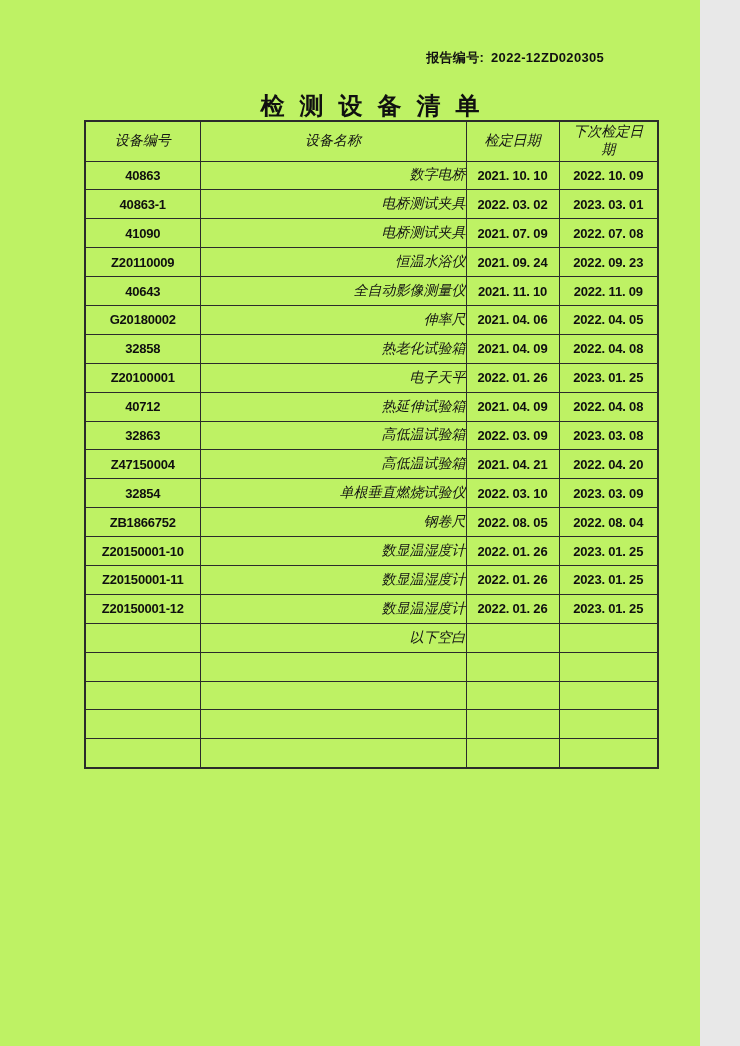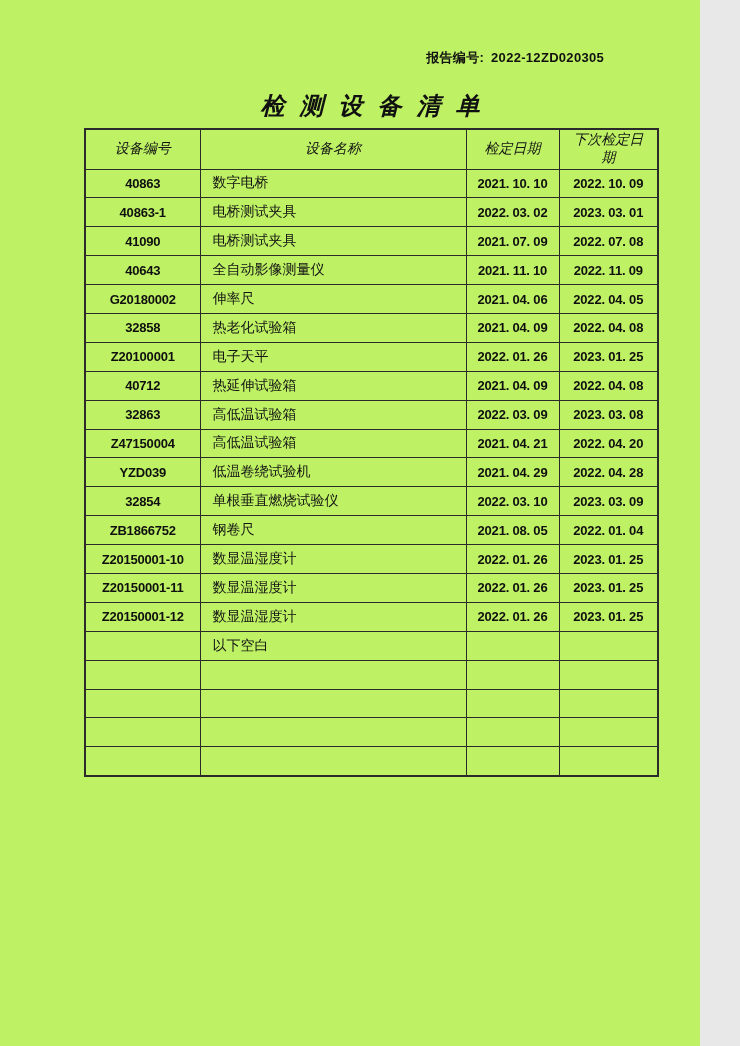--- a/index.html
+++ b/index.html
@@ -25,31 +25,30 @@
     color: #111;
     white-space: nowrap;
   }
   .report-line .report-label { margin-right: 7px; }
   .page-title {
     position: absolute;
     top: 90px; left: 0;
     width: 740px;
     text-align: center;
     font-family: "Liberation Serif", serif;
-    font-style: italic;
     font-weight: 700;
     font-size: 24px;
     letter-spacing: 15px;
     padding-left: 15px; 
     color: #101010;
     white-space: nowrap;
   }
   table.equipment-table {
     position: absolute;
-    left: 84px; top: 128px;
+    left: 84px; top: 120px;
     width: 573px;
     border-collapse: collapse;
     table-layout: fixed;
     border: 2px solid #2b2b2b;
   }
   .equipment-table th, .equipment-table td {
     border: 1px solid #2b2b2b;
     vertical-align: middle;
     overflow: hidden;
   }
@@ -69,23 +68,23 @@
     font-family: "Liberation Sans", sans-serif;
     font-weight: 700;
     font-size: 13px;
     letter-spacing: -0.2px;
     text-align: center;
     color: #0f0f0f;
     white-space: nowrap;
   }
   td.name {
     font-family: "Liberation Serif", serif;
+    font-style: italic;
     font-size: 14px;
-    text-align: left;
-    padding-left: 12px;
+    text-align: right;
     color: #141414;
     white-space: nowrap;
   }
 </style>
 </head>
 <body>
 
 <div class="page">
 
   <div class="report-line">
@@ -122,20 +121,26 @@
           <td class="num">2022. 03. 02</td>
           <td class="num">2023. 03. 01</td>
         </tr>
         <tr>
           <td class="num">41090</td>
           <td class="name">电桥测试夹具</td>
           <td class="num">2021. 07. 09</td>
           <td class="num">2022. 07. 08</td>
         </tr>
         <tr>
+          <td class="num">Z20110009</td>
+          <td class="name">恒温水浴仪</td>
+          <td class="num">2021. 09. 24</td>
+          <td class="num">2022. 09. 23</td>
+        </tr>
+        <tr>
           <td class="num">40643</td>
           <td class="name">全自动影像测量仪</td>
           <td class="num">2021. 11. 10</td>
           <td class="num">2022. 11. 09</td>
         </tr>
         <tr>
           <td class="num">G20180002</td>
           <td class="name">伸率尺</td>
           <td class="num">2021. 04. 06</td>
           <td class="num">2022. 04. 05</td>
@@ -164,36 +169,30 @@
           <td class="num">2022. 03. 09</td>
           <td class="num">2023. 03. 08</td>
         </tr>
         <tr>
           <td class="num">Z47150004</td>
           <td class="name">高低温试验箱</td>
           <td class="num">2021. 04. 21</td>
           <td class="num">2022. 04. 20</td>
         </tr>
         <tr>
-          <td class="num">YZD039</td>
-          <td class="name">低温卷绕试验机</td>
-          <td class="num">2021. 04. 29</td>
-          <td class="num">2022. 04. 28</td>
-        </tr>
-        <tr>
           <td class="num">32854</td>
           <td class="name">单根垂直燃烧试验仪</td>
           <td class="num">2022. 03. 10</td>
           <td class="num">2023. 03. 09</td>
         </tr>
         <tr>
           <td class="num">ZB1866752</td>
           <td class="name">钢卷尺</td>
-          <td class="num">2021. 08. 05</td>
-          <td class="num">2022. 01. 04</td>
+          <td class="num">2022. 08. 05</td>
+          <td class="num">2022. 08. 04</td>
         </tr>
         <tr>
           <td class="num">Z20150001-10</td>
           <td class="name">数显温湿度计</td>
           <td class="num">2022. 01. 26</td>
           <td class="num">2023. 01. 25</td>
         </tr>
         <tr>
           <td class="num">Z20150001-11</td>
           <td class="name">数显温湿度计</td>

